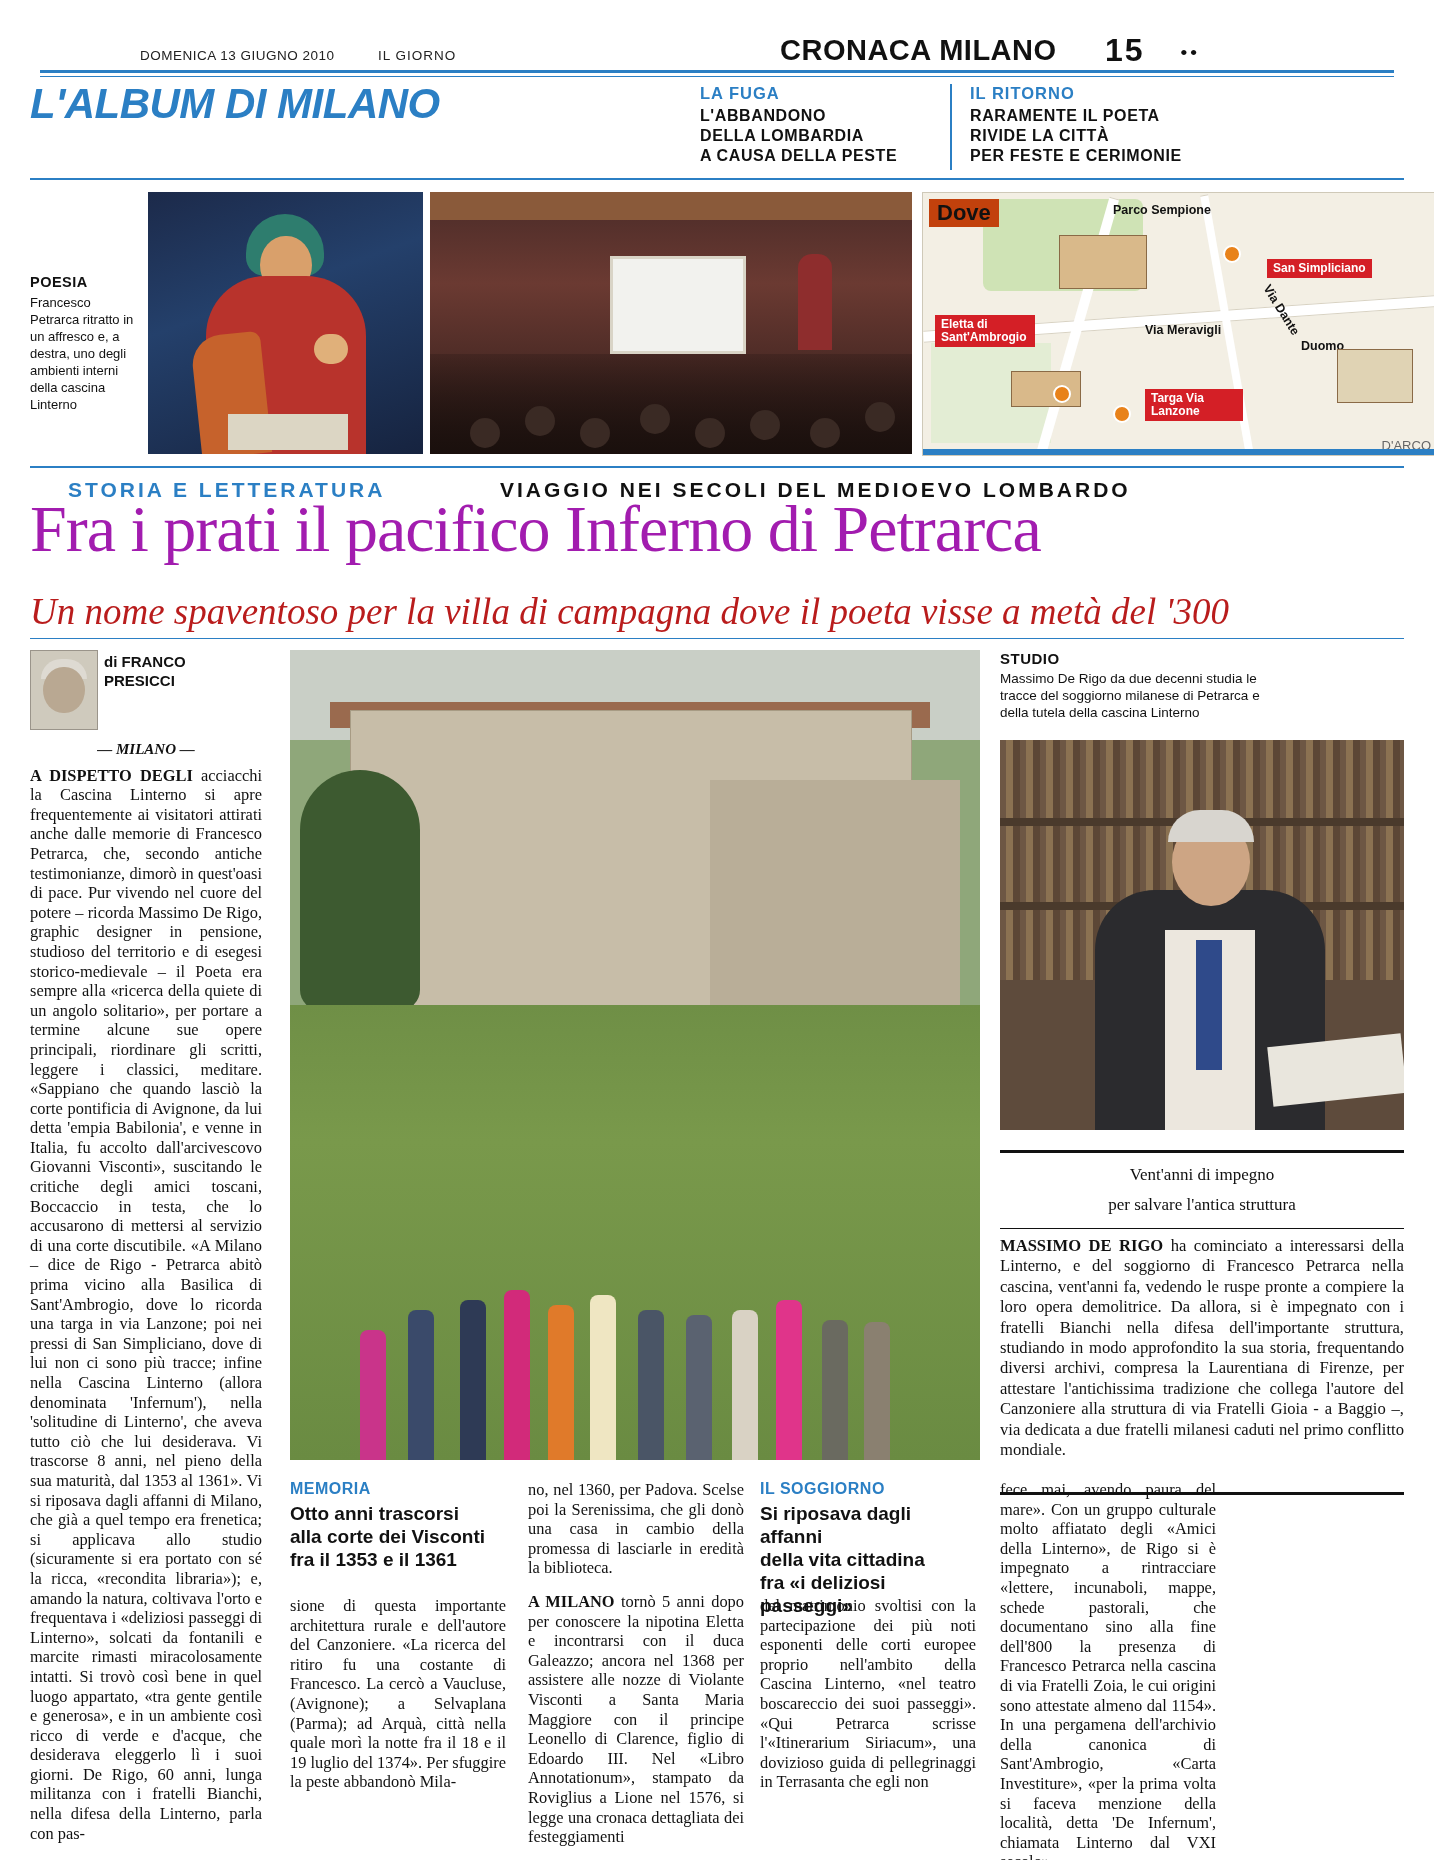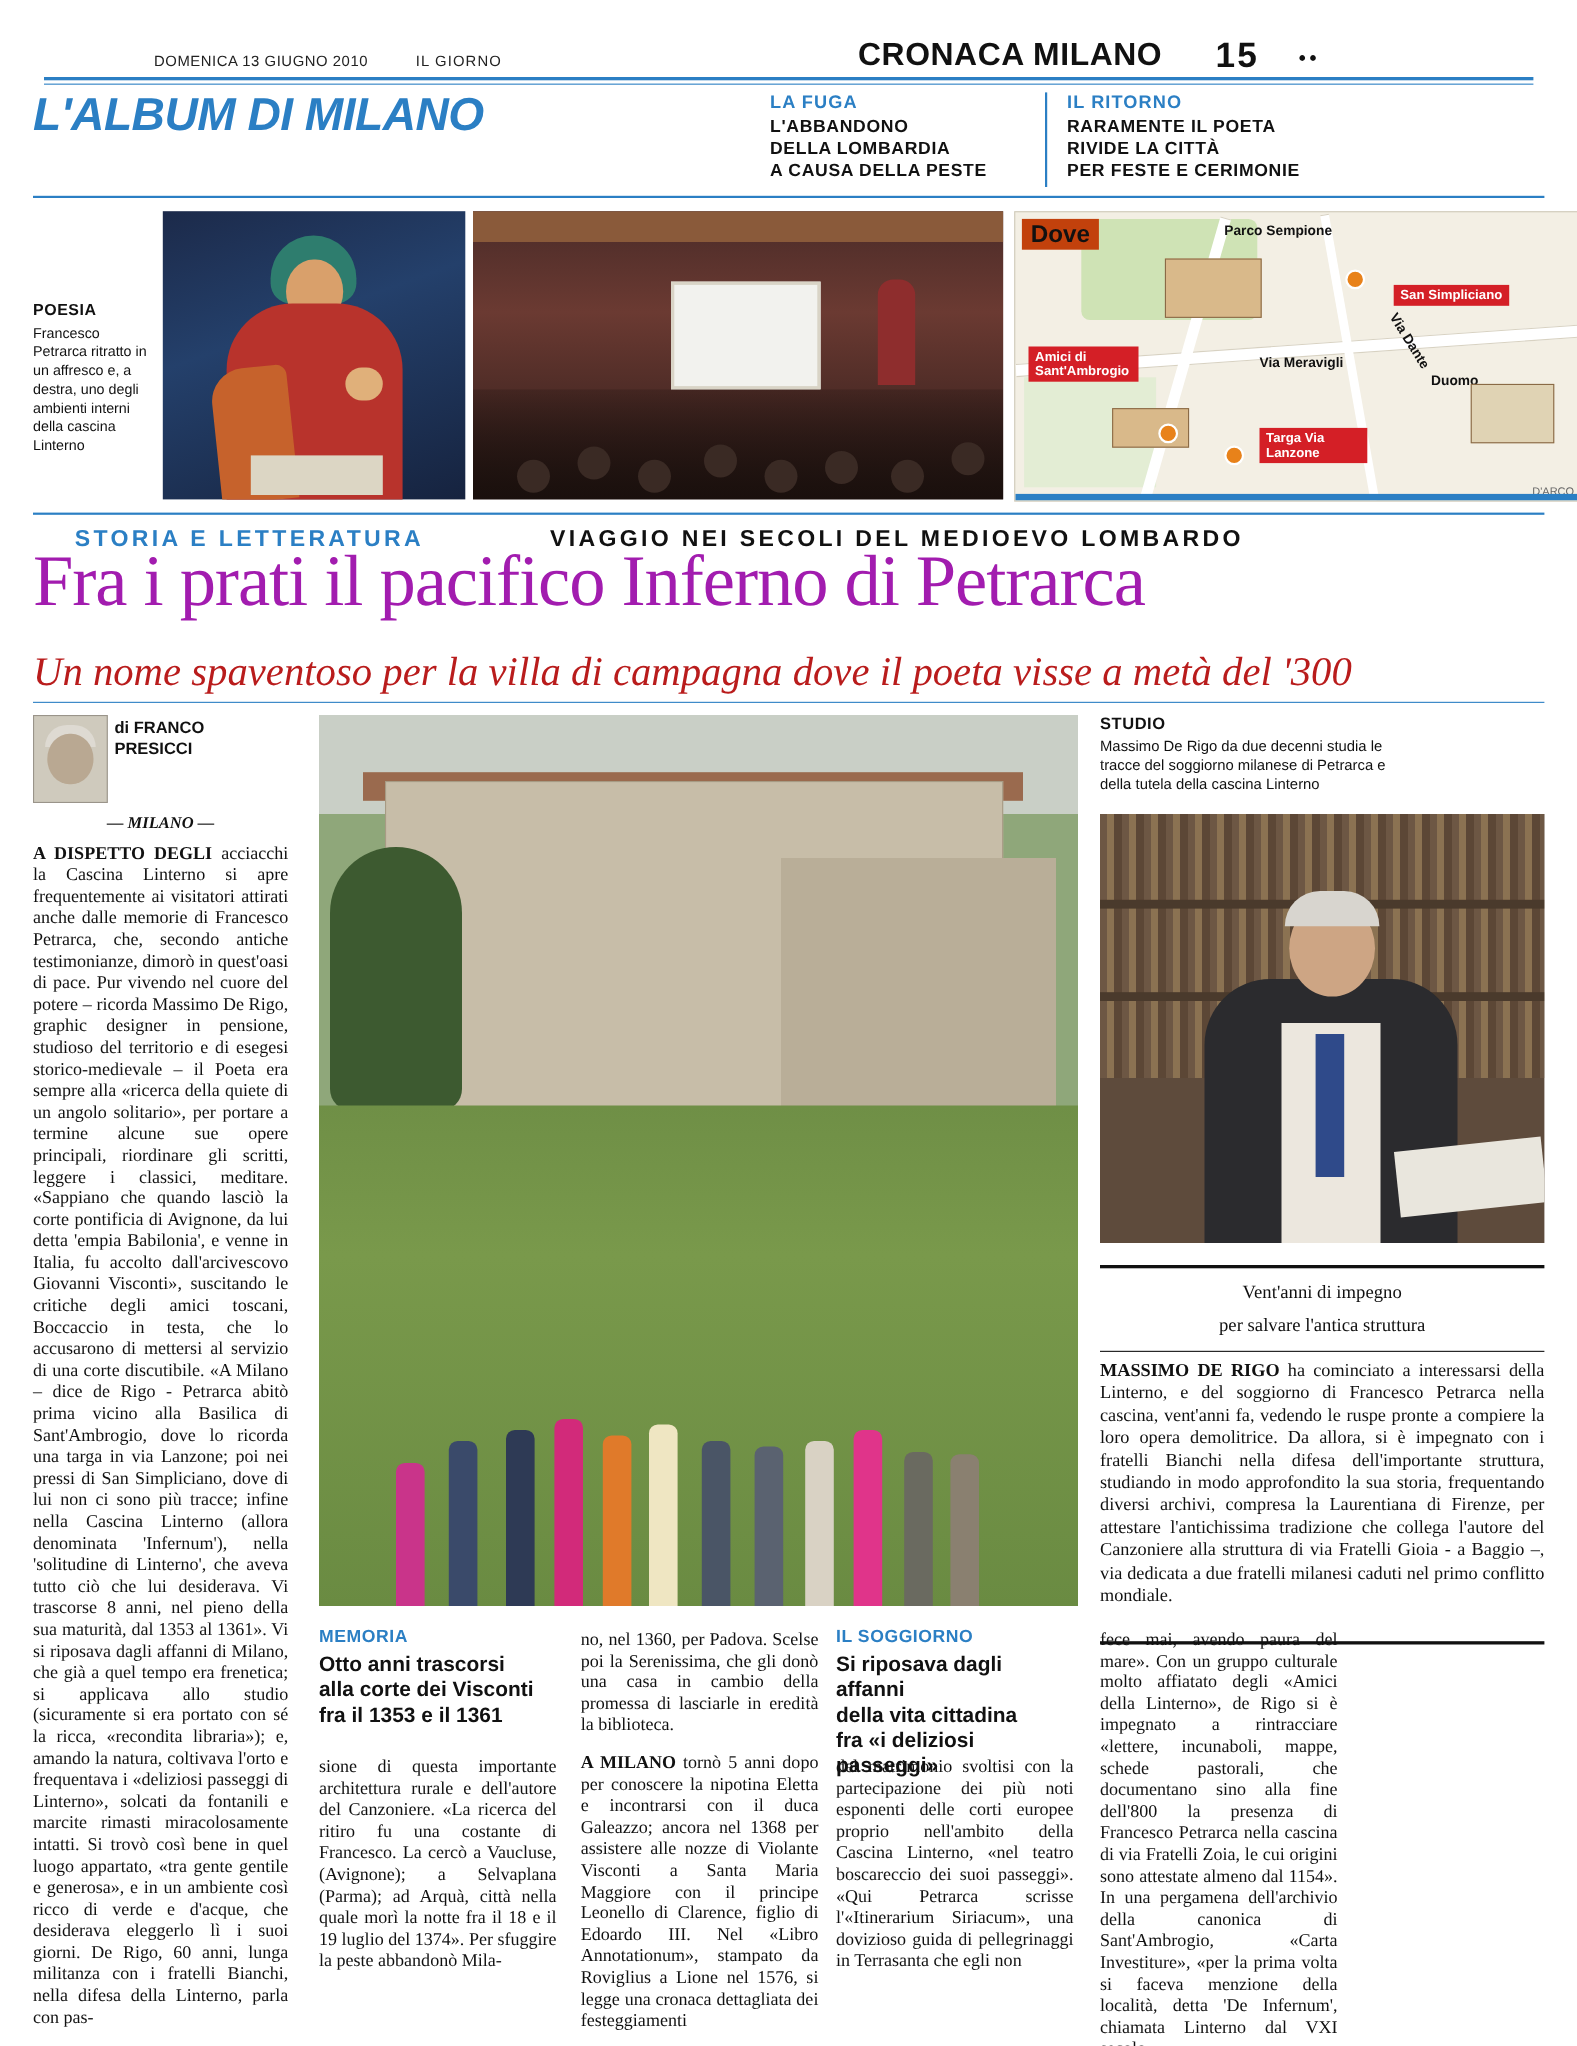--- a/index.html
+++ b/index.html
@@ -61,21 +61,21 @@
   .mapbox .green2 { position:absolute; left:8px; top:150px; width:120px; height:100px; background:#e3edd4; }
   .mapbox .road { position:absolute; background:#ffffff; border-top:1px solid #d8d2c2; border-bottom:1px solid #d8d2c2; }
   .mapbox .r1 { left:0; top:120px; width:512px; height:10px; transform:rotate(-4deg); }
   .mapbox .r2 { left:150px; top:0px; width:10px; height:262px; transform:rotate(16deg); }
   .mapbox .r3 { left:300px; top:0; width:8px; height:262px; transform:rotate(-10deg); }
   .mapbox .dove { position:absolute; left:6px; top:6px; font-family:"Liberation Sans", sans-serif; font-weight:bold; font-size:22px; color:#111; background:#c2410c; padding:1px 8px; }
   .maplabel { position:absolute; font-family:"Liberation Sans", sans-serif; font-weight:bold; font-size:12px; color:#fff; background:#d41f26; padding:3px 6px; line-height:13px; }
   .mapplain { position:absolute; font-family:"Liberation Sans", sans-serif; font-weight:bold; font-size:12.5px; color:#111; }
   .mapdot { position:absolute; width:14px; height:14px; border-radius:50%; background:#e8821a; border:2px solid #fff; }
   .mapicon { position:absolute; background:#d9b98a; border:1px solid #8a6a46; }
-  .mapcredit { position:absolute; right:4px; bottom:2px; font-family:"Liberation Sans", sans-serif; font-size:10px; color:#666; }
+  .mapcredit { position:absolute; right:4px; bottom:2px; font-family:"Liberation Sans", sans-serif; font-size:13px; color:#666; }
   .mapbar { position:absolute; left:0; bottom:0; width:512px; height:6px; background:#2b7fc4; }
 
   
   .rule2 { position:absolute; left:30px; top:466px; width:1374px; height:2px; background:#2b7fc4; }
   .overline { position:absolute; top:478px; font-family:"Liberation Sans", sans-serif; font-weight:bold; font-size:21px; letter-spacing:3px; }
   .ol-blue { left:68px; color:#2b7fc4; }
   .ol-black { left:500px; color:#111; }
   .headline { position:absolute; left:30px; top:491px; width:1374px; font-family:"Liberation Serif", serif; font-weight:normal; font-size:66px; letter-spacing:-1px; color:#a21caf; }
   .subhead { position:absolute; left:30px; top:590px; width:1374px; font-family:"Liberation Serif", serif; font-style:italic; font-size:37px; color:#b91c1c; }
   .rule3 { position:absolute; left:30px; top:638px; width:1374px; height:1px; background:#2b7fc4; }
@@ -209,21 +209,21 @@
       <div class="road r1"></div>
       <div class="road r2"></div>
       <div class="road r3"></div>
       <div class="dove">Dove</div>
       <div class="mapplain" style="left:190px; top:10px;">Parco Sempione</div>
       <div class="mapicon" style="left:136px; top:42px; width:86px; height:52px;"></div>
       <div class="mapdot" style="left:300px; top:52px;"></div>
       <div class="maplabel" style="left:344px; top:66px;">San Simpliciano</div>
       <div class="mapplain" style="left:330px; top:110px; transform:rotate(58deg);">Via Dante</div>
       <div class="mapplain" style="left:222px; top:130px;">Via Meravigli</div>
-      <div class="maplabel" style="left:12px; top:122px; width:88px;">Amici di Sant'Ambrogio</div>
+      <div class="maplabel" style="left:12px; top:122px; width:88px;">Eletta di Sant'Ambrogio</div>
       <div class="mapicon" style="left:88px; top:178px; width:68px; height:34px;"></div>
       <div class="mapdot" style="left:130px; top:192px;"></div>
       <div class="mapplain" style="left:378px; top:146px;">Duomo</div>
       <div class="mapicon" style="left:414px; top:156px; width:74px; height:52px; background:#e0d3b4;"></div>
       <div class="maplabel" style="left:222px; top:196px; width:86px;">Targa Via Lanzone</div>
       <div class="mapdot" style="left:190px; top:212px;"></div>
       <div class="mapcredit">D'ARCO</div>
       <div class="mapbar"></div>
     </div>
   </div>

